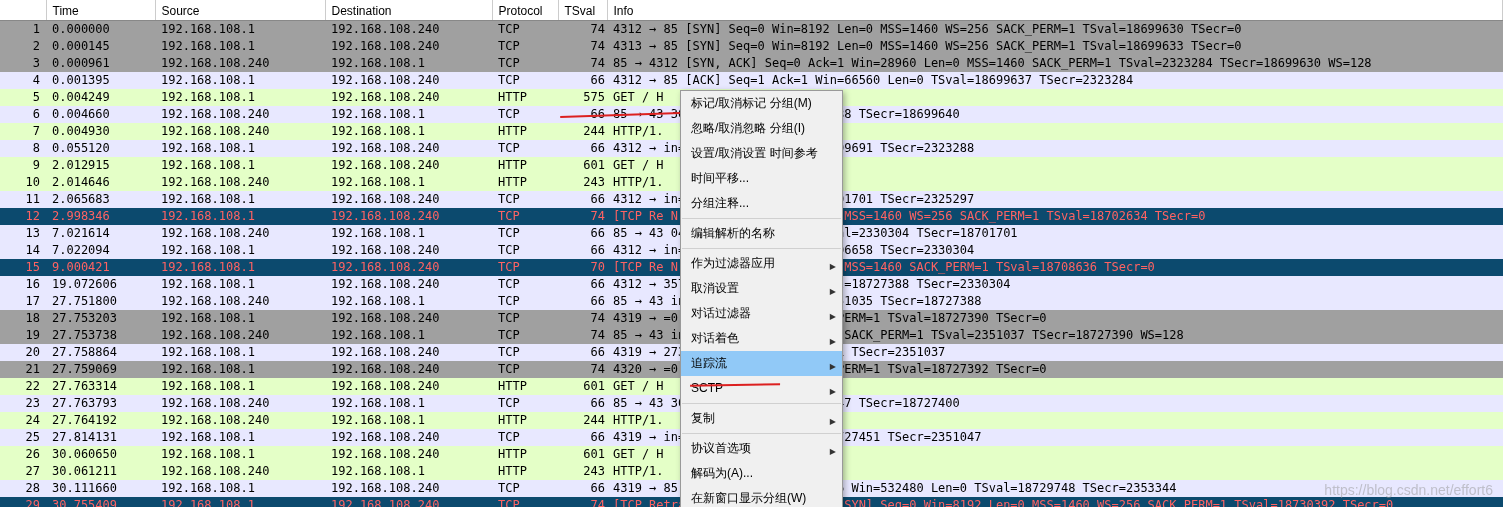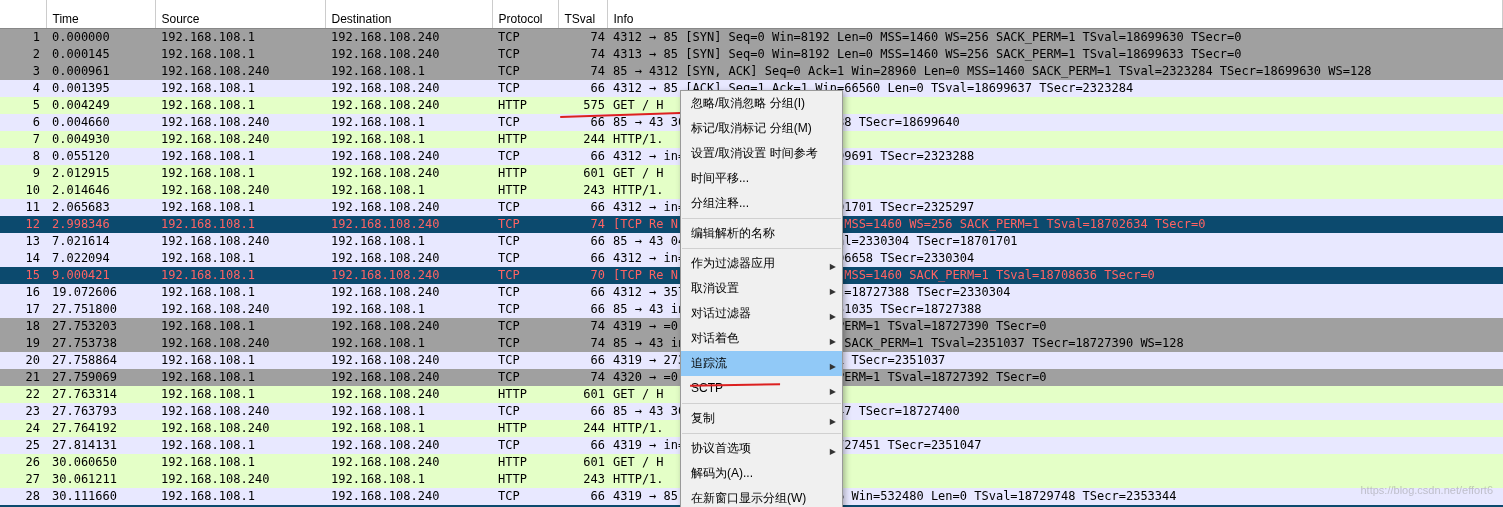--- a/index.html
+++ b/index.html
@@ -22,21 +22,21 @@
   background: #fff;
 }
 .header-cell {
   font-family: Arial, sans-serif;
   font-weight: normal;
   font-size: 12px;
   color: #000;
   text-align: left;
   border-right: 1px solid #ccc;
   border-bottom: 1px solid #888;
-  padding: 11px 6px 0 6px;
+  padding: 3px 6px 0 6px;
   white-space: nowrap;
 }
 .col-no { width: 46px; }
 .col-time { width: 109px; }
 .col-source { width: 170px; }
 .col-dest { width: 167px; }
 .col-proto { width: 66px; }
 .col-len { width: 49px; }
 .col-info { width: auto; }
 .row {
@@ -103,21 +103,21 @@
   left: 690px; top: 376px; width: 90px; height: 10px;
   border-bottom: 2px solid #dc2020;
   z-index: 200;
   transform: rotate(-1deg);
 }
 .watermark {
   position: absolute;
   right: 10px;
   bottom: 8px;
   font-family: Arial, sans-serif;
-  font-size: 11px;
+  font-size: 14px;
   color: rgba(150,150,150,0.5);
   z-index: 300;
 }
 </style>
 </head>
 <body>
 
 <table class="table">
   <colgroup>
     <col class="col-no">
@@ -398,22 +398,22 @@
         <td class="cell">192.168.108.1</td>
         <td class="cell">192.168.108.240</td>
         <td class="cell">TCP</td>
         <td class="cell cell-len">74</td>
         <td class="cell">[TCP Retransmission] 4320 → 85 [SYN] Seq=0 Win=8192 Len=0 MSS=1460 WS=256 SACK_PERM=1 TSval=18730392 TSecr=0</td>
       </tr>
     </tbody>
 </table>
 
 <div class="context-menu">
+  <div class="menu-item">标记/取消标记 分组(M)</div>
   <div class="menu-item">忽略/取消忽略 分组(I)</div>
-  <div class="menu-item">标记/取消标记 分组(M)</div>
   <div class="menu-item">设置/取消设置 时间参考</div>
   <div class="menu-item">时间平移...</div>
   <div class="menu-item">分组注释...</div>
   <div class="menu-sep"></div>
   <div class="menu-item">编辑解析的名称</div>
   <div class="menu-sep"></div>
   <div class="menu-item menu-submenu">作为过滤器应用</div>
   <div class="menu-item menu-submenu">取消设置</div>
   <div class="menu-item menu-submenu">对话过滤器</div>
   <div class="menu-item menu-submenu">对话着色</div>

